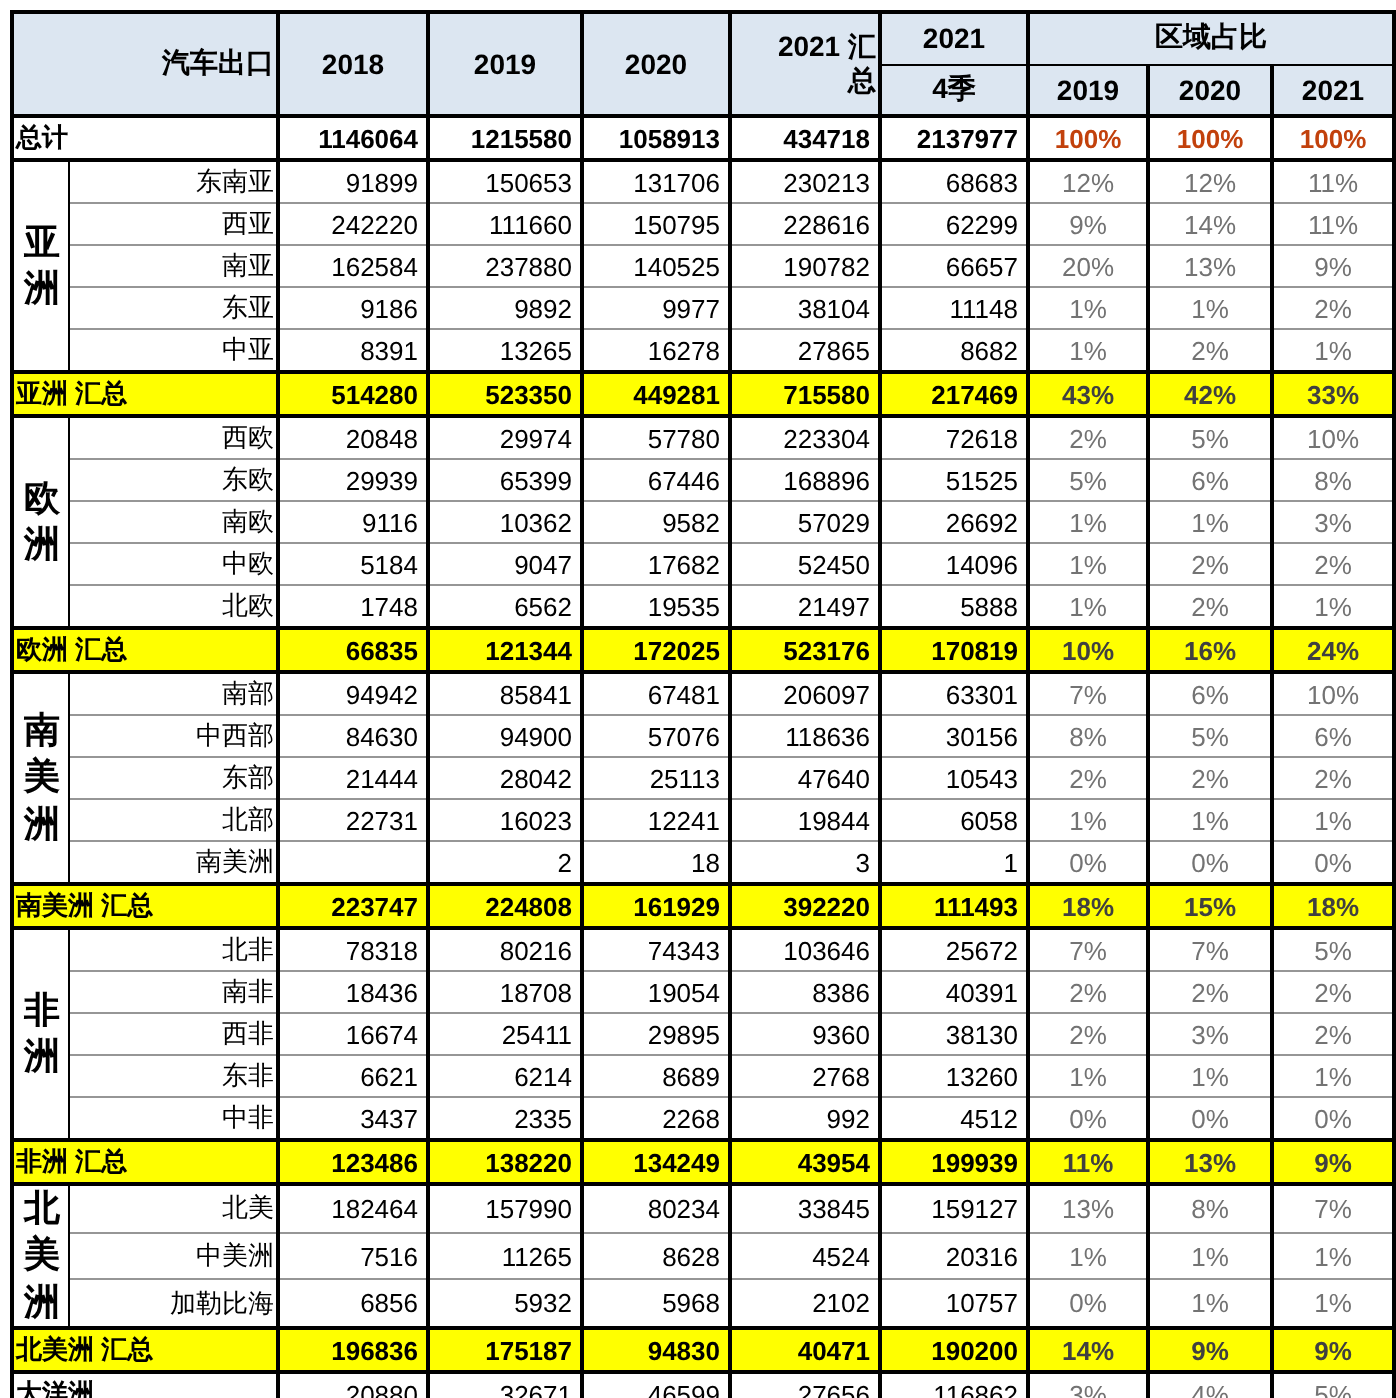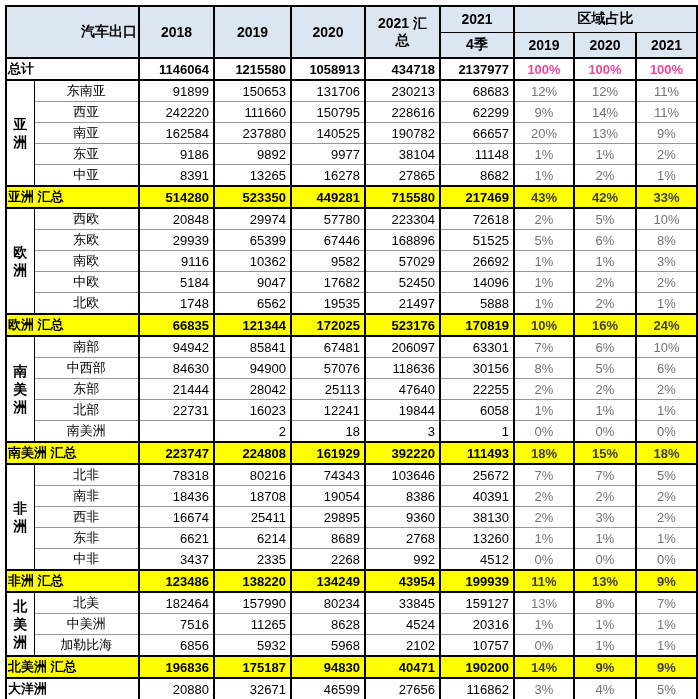--- a/index.html
+++ b/index.html
@@ -7,37 +7,37 @@
   .stage{padding:5px 4px 4px 5px;}
   table{border-collapse:collapse;table-layout:fixed;width:689px;height:689px;border:2px solid #000;}
   th,td{overflow:hidden;white-space:nowrap;}
   
   thead th{
     background:#dce6f1;color:#000;font-weight:bold;font-size:14px;text-align:center;
     border-left:2px solid #000;vertical-align:middle;
   }
   thead tr{height:26px;}
   thead th.sub{border-top:1px solid #000;}
-  th .hline{display:block;line-height:1.25;}
+  th .hline{display:block;line-height:1.25;text-align:right;}
   
   tbody tr{height:21px;}
   tbody td{
     font-size:13px;color:#000;border-left:2px solid #000;border-top:1px solid #969696;
     vertical-align:middle;
   }
   td.num{text-align:right;padding-right:4px;}
   td.pct{text-align:center;color:#737373;}
-  td.region{text-align:center;border-left:1px solid #000;}
+  td.region{text-align:right;border-left:1px solid #000;}
   td.continent{
-    text-align:center;font-weight:bold;font-size:14px;line-height:1.3;
+    text-align:right;font-weight:bold;font-size:18px;line-height:1.3;
     white-space:normal;word-break:break-all;padding:0 5px;
   }
   td.label2{font-weight:bold;}
   tr.row-total td{font-weight:bold;border-top:2px solid #000;border-bottom:2px solid #000;}
-  tr.row-total td.pct{color:#ec4899;}
+  tr.row-total td.pct{color:#c2410c;}
   tr.row-summary td{background:#ffff00;font-weight:bold;border-top:2px solid #000;border-bottom:2px solid #000;}
   tr.row-summary td.pct{color:#404040;}
   tr.row-oceania td.label2{font-weight:bold;}
 </style>
 </head>
 <body>
 
 <div class="stage">
   <table>
     <colgroup>
@@ -240,21 +240,21 @@
           <td class="pct">8%</td>
           <td class="pct">5%</td>
           <td class="pct">6%</td>
         </tr>
         <tr>
           <td class="region">东部</td>
           <td class="num">21444</td>
           <td class="num">28042</td>
           <td class="num">25113</td>
           <td class="num">47640</td>
-          <td class="num">22255</td>
+          <td class="num">10543</td>
           <td class="pct">2%</td>
           <td class="pct">2%</td>
           <td class="pct">2%</td>
         </tr>
         <tr>
           <td class="region">北部</td>
           <td class="num">22731</td>
           <td class="num">16023</td>
           <td class="num">12241</td>
           <td class="num">19844</td>

